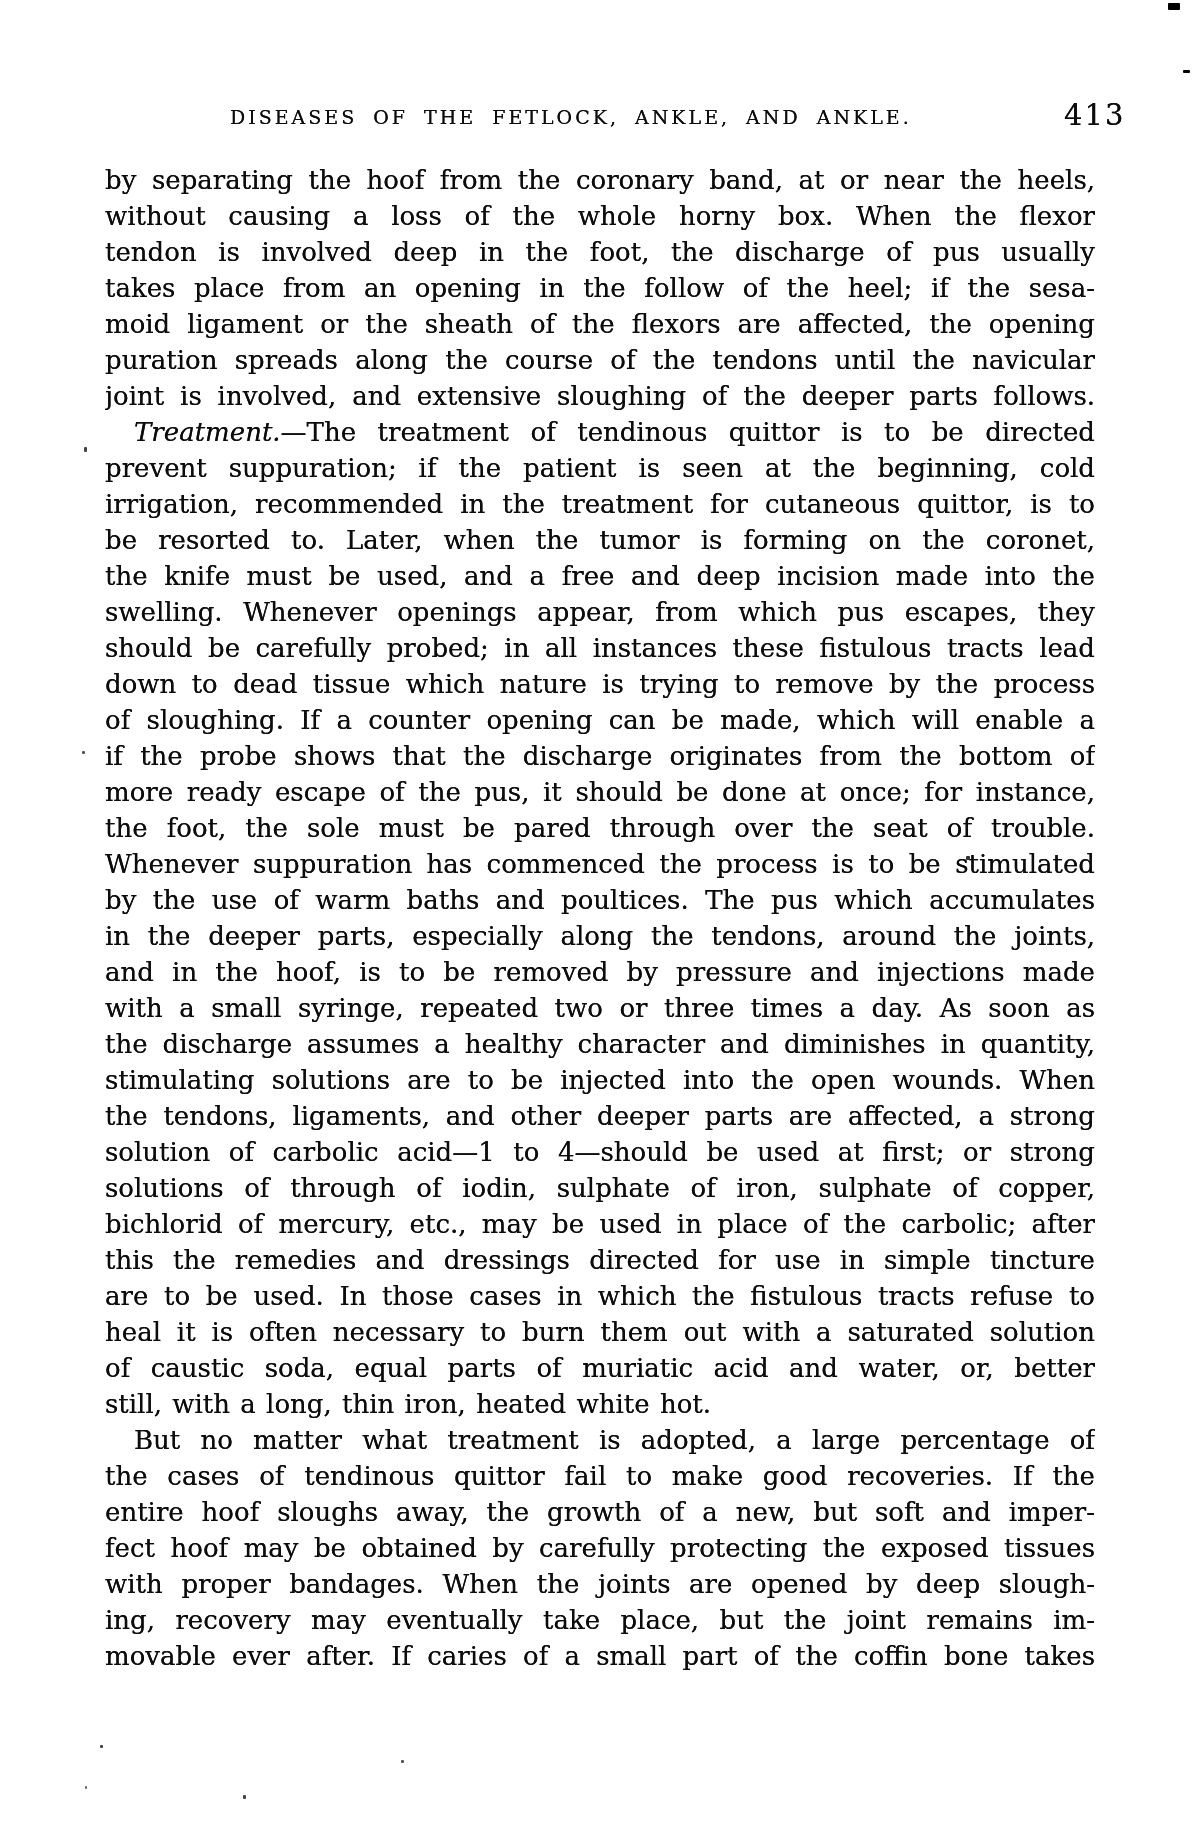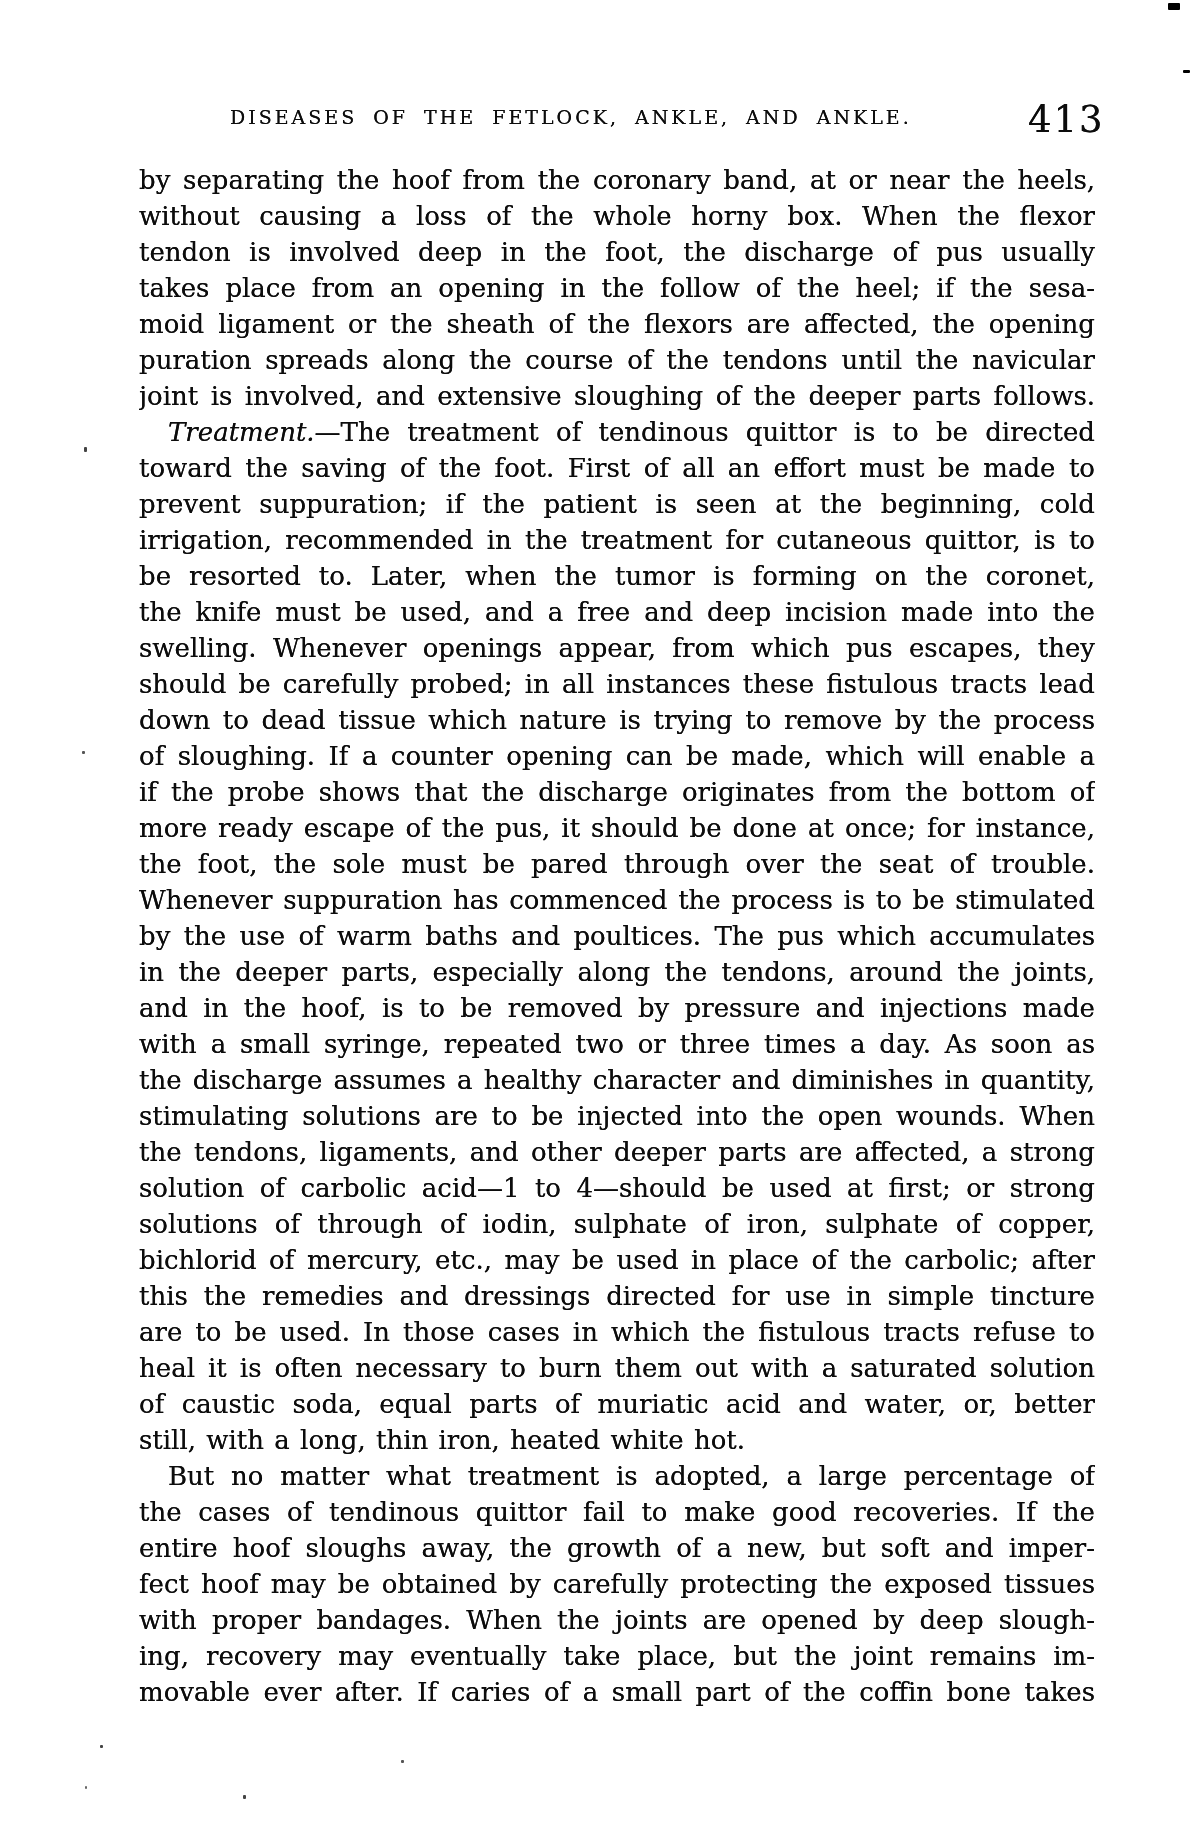--- a/index.html
+++ b/index.html
@@ -21,42 +21,41 @@
     text-align: center;
     font-size: 19px;
     letter-spacing: 3px;
     word-spacing: 7px;
     white-space: nowrap;
     text-shadow: 0 0 0.5px rgba(0,0,0,0.85);
   }
   .page-number {
     position: absolute;
     top: 98px;
-    left: 1028px;
-    font-size: 37px;
+    left: 1064px;
+    font-size: 29px;
     letter-spacing: 2px;
     text-shadow: 0 0 0.5px rgba(0,0,0,0.85);
   }
   
   .body-text {
     position: absolute;
     top: 162px;
     left: 105px;
     width: 990px;
     font-size: 26px;
     line-height: 36px;
     word-spacing: 2px;
     text-shadow: 0 0 0.5px rgba(0,0,0,0.85);
   }
   .line {
     text-align: justify;
     text-align-last: justify;
     height: 36px;
     overflow: hidden;
-    margin-left: 34px;
   }
   .line.indent { text-indent: 29px; }
   .line.short { text-align-last: left; }
   .line em { font-style: italic; }
   
   .speck { position: absolute; background: #000; border-radius: 1px; }
 </style>
 </head>
 <body>
 
@@ -69,21 +68,20 @@
         <div class="line">by separating the hoof from the coronary band, at or near the heels,</div>
         <div class="line">without causing a loss of the whole horny box.  When the flexor</div>
         <div class="line">tendon is involved deep in the foot, the discharge of pus usually</div>
         <div class="line">takes place from an opening in the follow of the heel; if the sesa-</div>
         <div class="line">moid ligament or the sheath of the flexors are affected, the opening</div>
         <div class="line">puration spreads along the course of the tendons until the navicular</div>
         <div class="line">joint is involved, and extensive sloughing of the deeper parts follows.</div>
       </div>
       <div>
         <div class="line indent"><em>Treatment.</em>—The treatment of tendinous quittor is to be directed</div>
-        <div class="line">toward the saving of the foot.  First of all an effort must be made to</div>
         <div class="line">prevent suppuration; if the patient is seen at the beginning, cold</div>
         <div class="line">irrigation, recommended in the treatment for cutaneous quittor, is to</div>
         <div class="line">be resorted to.  Later, when the tumor is forming on the coronet,</div>
         <div class="line">the knife must be used, and a free and deep incision made into the</div>
         <div class="line">swelling.  Whenever openings appear, from which pus escapes, they</div>
         <div class="line">should be carefully probed; in all instances these fistulous tracts lead</div>
         <div class="line">down to dead tissue which nature is trying to remove by the process</div>
         <div class="line">of sloughing.  If a counter opening can be made, which will enable a</div>
         <div class="line">if the probe shows that the discharge originates from the bottom of</div>
         <div class="line">more ready escape of the pus, it should be done at once; for instance,</div>

